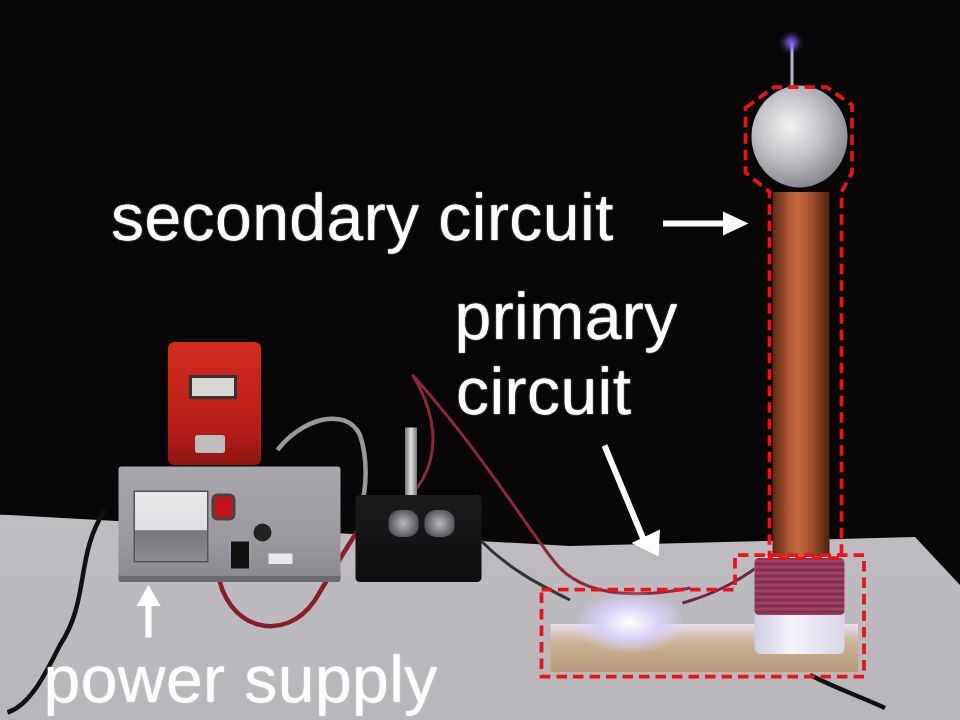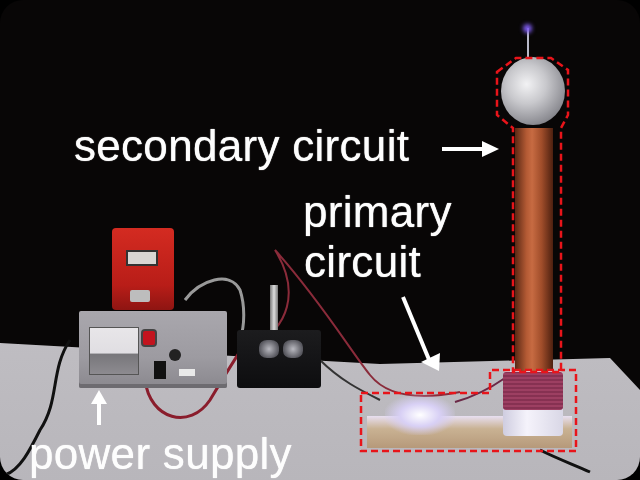--- a/index.html
+++ b/index.html
@@ -1,20 +1,19 @@
 <!DOCTYPE html>
 <html><head>
   <meta charset="utf-8">
   <style>
     html, body { margin: 0; padding: 0; background: #000; }
     #scene {
       position: relative; width: 640px; height: 480px; overflow: hidden;
       background: #080606;
       font-family: "Liberation Sans", sans-serif;
-      border-radius: 23px;
     }
     .abs { position: absolute; }
     
     #table {
       left: 0; top: 0; width: 640px; height: 480px;
     }
     #table-top {
       position: absolute; left: 0; top: 0; width: 640px; height: 480px;
       background: linear-gradient(180deg, #d0ced2 0%, #c6c4c9 40%, #b8b6bb 100%);
       clip-path: polygon(0 343px, 380px 364px, 610px 358px, 640px 390px, 640px 480px, 0 480px);

